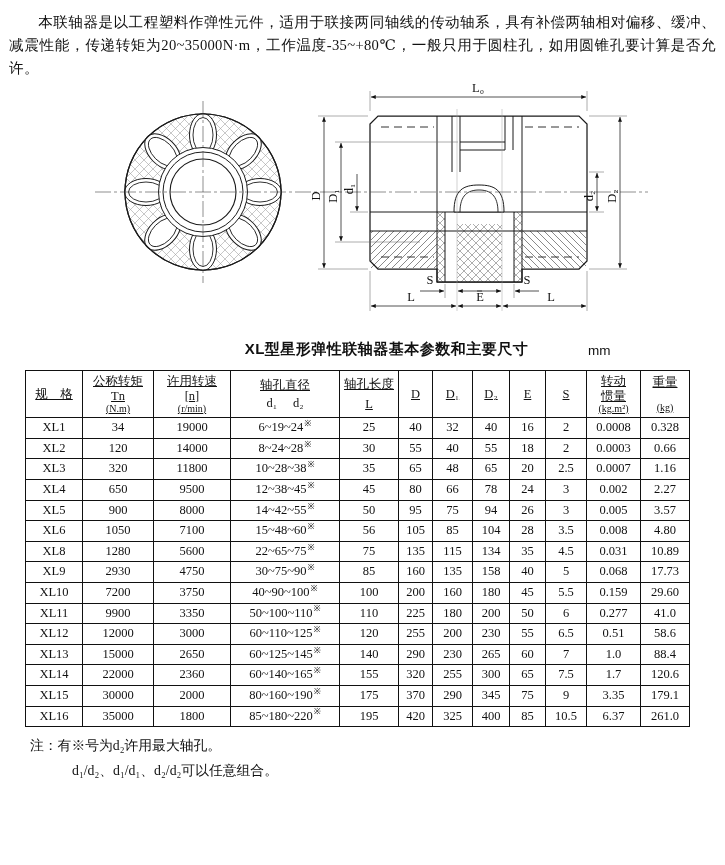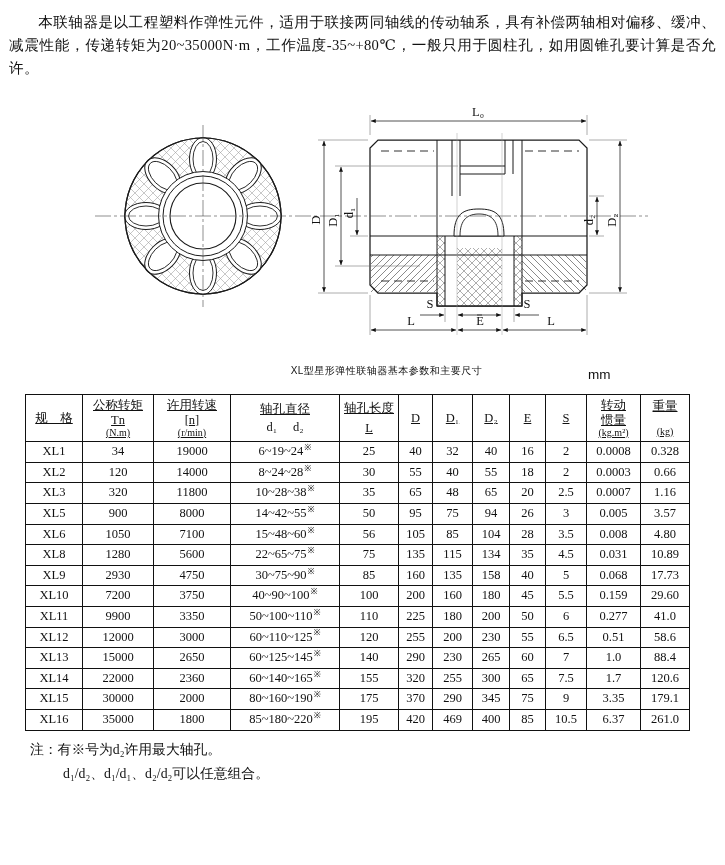--- a/index.html
+++ b/index.html
@@ -4,48 +4,48 @@
 <style>
   html,body{margin:0;padding:0;background:#fff;}
   body{
     width:725px;height:865px;overflow:hidden;position:relative;
     font-family:"Liberation Serif","DejaVu Serif",serif;color:#111;
   }
   .intro{
     margin:11px 9px 0 9px;font-size:14.6px;line-height:1.56;
     text-align:justify;text-indent:2em;letter-spacing:.3px;
   }
-  .drawing-wrap{margin-top:24px;}
+  .drawing-wrap{margin-top:0;}
   svg text{font-family:"Liberation Serif","DejaVu Serif",serif;}
   .dimtxt{font-size:12.5px;fill:#111;}
   .tbl-title-row{position:relative;height:24px;margin-top:2px;}
   .tbl-title{
     position:absolute;left:0;right:0;text-align:center;
     font-family:"Liberation Sans","DejaVu Sans",sans-serif;
-    font-size:10px;font-weight:normal;letter-spacing:.5px;padding-left:48px;
+    font-size:15px;font-weight:bold;letter-spacing:.5px;padding-left:48px;
   }
   .tbl-unit{position:absolute;left:588px;top:3px;font-size:13.5px;
     font-family:"Liberation Sans","DejaVu Sans",sans-serif;}
   table.params{
     border-collapse:collapse;table-layout:fixed;
     margin:6px 0 0 25px;width:664px;
   }
   table.params th,table.params td{
     border:1px solid #111;text-align:center;vertical-align:middle;
     font-weight:normal;padding:0;font-size:12.5px;overflow:hidden;
   }
   table.params{border:1.5px solid #111;}
   thead th{height:46px;line-height:1.15;text-decoration:underline;}
   thead .unit{font-size:10px;}
   tbody td{height:19.6px;line-height:19.6px;}
   .d-sub{display:inline-block;}
   .d-gap{display:inline-block;width:16px;}
   .sup-mark{font-size:8.5px;vertical-align:super;margin-left:1px;line-height:0;}
   .notes{margin:7px 0 0 30px;font-size:13.8px;line-height:1.78;}
-  .notes .l2{margin-left:33px;font-family:Liberation Serif, serif;}
+  .notes .l2{margin-left:42px;font-family:Liberation Serif, serif;}
 </style>
 </head>
 <body>
 
 <p class="intro">本联轴器是以工程塑料作弹性元件，适用于联接两同轴线的传动轴系，具有补偿两轴相对偏移、缓冲、减震性能，传递转矩为20~35000N·m，工作温度-35~+80℃，一般只用于圆柱孔，如用圆锥孔要计算是否允许。</p>
 
 <div class="drawing-wrap">
 <svg width="725" height="255" viewBox="0 0 725 255">
   <defs>
     <pattern id="hcross" width="9" height="9" patternUnits="userSpaceOnUse">
@@ -314,20 +314,34 @@
         <td>35</td>
         <td>65</td>
         <td>48</td>
         <td>65</td>
         <td>20</td>
         <td>2.5</td>
         <td>0.0007</td>
         <td>1.16</td>
       </tr>
 
+      <tr>
+        <td>XL4</td>
+        <td>650</td>
+        <td>9500</td>
+        <td><span>12~38~45</span><sup class="sup-mark">※</sup></td>
+        <td>45</td>
+        <td>80</td>
+        <td>66</td>
+        <td>78</td>
+        <td>24</td>
+        <td>3</td>
+        <td>0.002</td>
+        <td>2.27</td>
+      </tr>
 
       <tr>
         <td>XL5</td>
         <td>900</td>
         <td>8000</td>
         <td><span>14~42~55</span><sup class="sup-mark">※</sup></td>
         <td>50</td>
         <td>95</td>
         <td>75</td>
         <td>94</td>
@@ -473,21 +487,21 @@
         <td>179.1</td>
       </tr>
 
       <tr>
         <td>XL16</td>
         <td>35000</td>
         <td>1800</td>
         <td><span>85~180~220</span><sup class="sup-mark">※</sup></td>
         <td>195</td>
         <td>420</td>
-        <td>469</td>
+        <td>325</td>
         <td>400</td>
         <td>85</td>
         <td>10.5</td>
         <td>6.37</td>
         <td>261.0</td>
       </tr>
 
   </tbody>
 </table>
 

